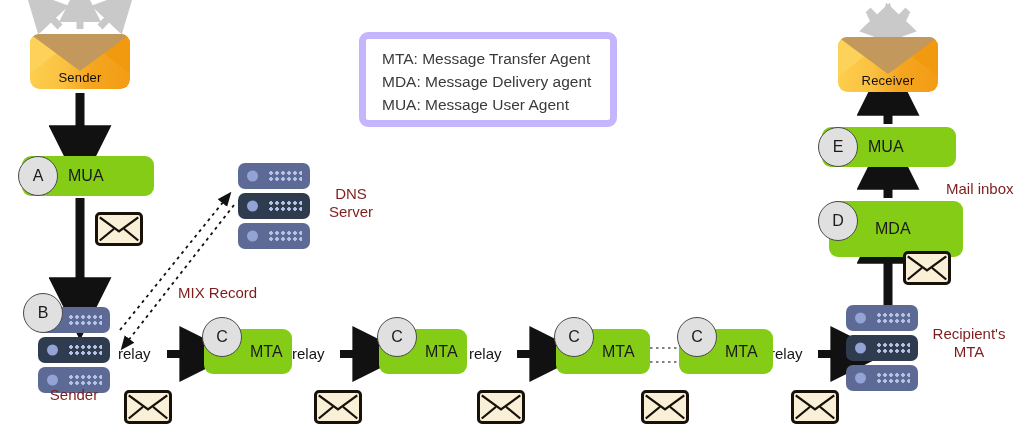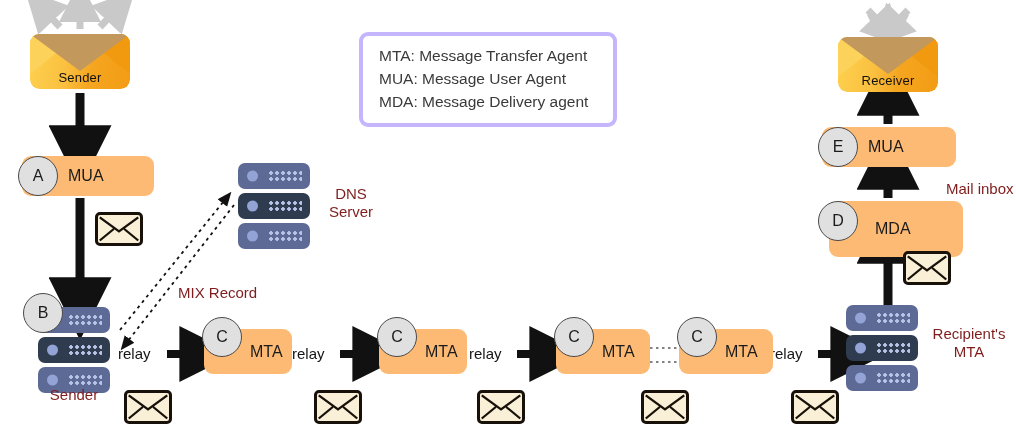--- a/index.html
+++ b/index.html
@@ -18,21 +18,21 @@
   .bigenv .flapT{position:absolute;left:0;top:0;width:0;height:0;
      border-left:50px solid transparent;border-right:50px solid transparent;border-top:37px solid #c2985c;}
   .bigenv .cap{position:absolute;left:0;right:0;bottom:4px;text-align:center;
      font-size:13px;color:#111;letter-spacing:.2px;}
 
   
   .mail{width:48px;height:34px;border:3px solid #17110a;border-radius:5px;background:#faf0d7;box-sizing:border-box;}
   .mail svg{display:block;width:100%;height:100%;}
 
   
-  .node{background:#fdba74;border-radius:9px;display:flex;align-items:center;}
+  .node{background:#84cc16;border-radius:9px;display:flex;align-items:center;}
   .node .txt{margin-left:46px;font-size:16px;color:#1b1b1b;}
   .badge{position:absolute;width:40px;height:40px;border-radius:50%;
      background:#e0e0e0;border:1.6px solid #4a4a4a;display:flex;align-items:center;
      justify-content:center;font-size:16px;color:#1b1b1b;box-sizing:border-box;}
 
   
   .server{width:72px;}
   .tier{height:26px;border-radius:7px;margin-bottom:4px;position:relative;}
   .tier.lt{background:#5d6a96;}
   .tier.dk{background:#2f3b4e;}
@@ -42,21 +42,21 @@
      width:34px;height:12px;
      background-image:radial-gradient(#b9c5e8 37%,transparent 40%);
      background-size:6px 6px;}
 
   
   .lbl{font-size:15px;color:#7f1d1d;line-height:1.22;}
   .lbl.c{text-align:center;}
   .relay{font-size:15px;color:#151515;}
 
   
-  .legend{border:4px solid #c4b5fd;border-radius:9px;background:#fff;
+  .legend{border:7px solid #c4b5fd;border-radius:9px;background:#fff;
      padding:9px 14px 10px 16px;box-sizing:border-box;}
   .legend div{font-size:15.5px;color:#3a3a3a;line-height:1.47;white-space:nowrap;}
 
   svg.ov{position:absolute;left:0;top:0;width:1016px;height:433px;pointer-events:none;}
 </style>
 </head>
 <body>
 
 <div id="stage">
 
@@ -164,22 +164,22 @@
       </div>
   </div>
   <div class="abs lbl c" style="left:318px;top:185px;width:66px;">
     <div>DNS</div>
     <div>Server</div>
   </div>
   <div class="abs lbl" style="left:178px;top:284px;">MIX Record</div>
 
   <div class="abs legend" style="left:359px;top:32px;width:258px;height:95px;">
     <div>MTA: Message Transfer Agent</div>
+    <div>MDA: Message Delivery agent</div>
     <div>MUA: Message User Agent</div>
-    <div>MDA: Message Delivery agent</div>
   </div>
 
   <div class="abs relay" style="left:118px;top:345px;">relay</div>
   <div class="abs relay" style="left:292px;top:345px;">relay</div>
   <div class="abs relay" style="left:469px;top:345px;">relay</div>
   <div class="abs relay" style="left:770px;top:345px;">relay</div>
 
   <div class="abs node" style="left:204px;top:329px;width:88px;height:45px;">
     <span class="txt">MTA</span>
   </div>

